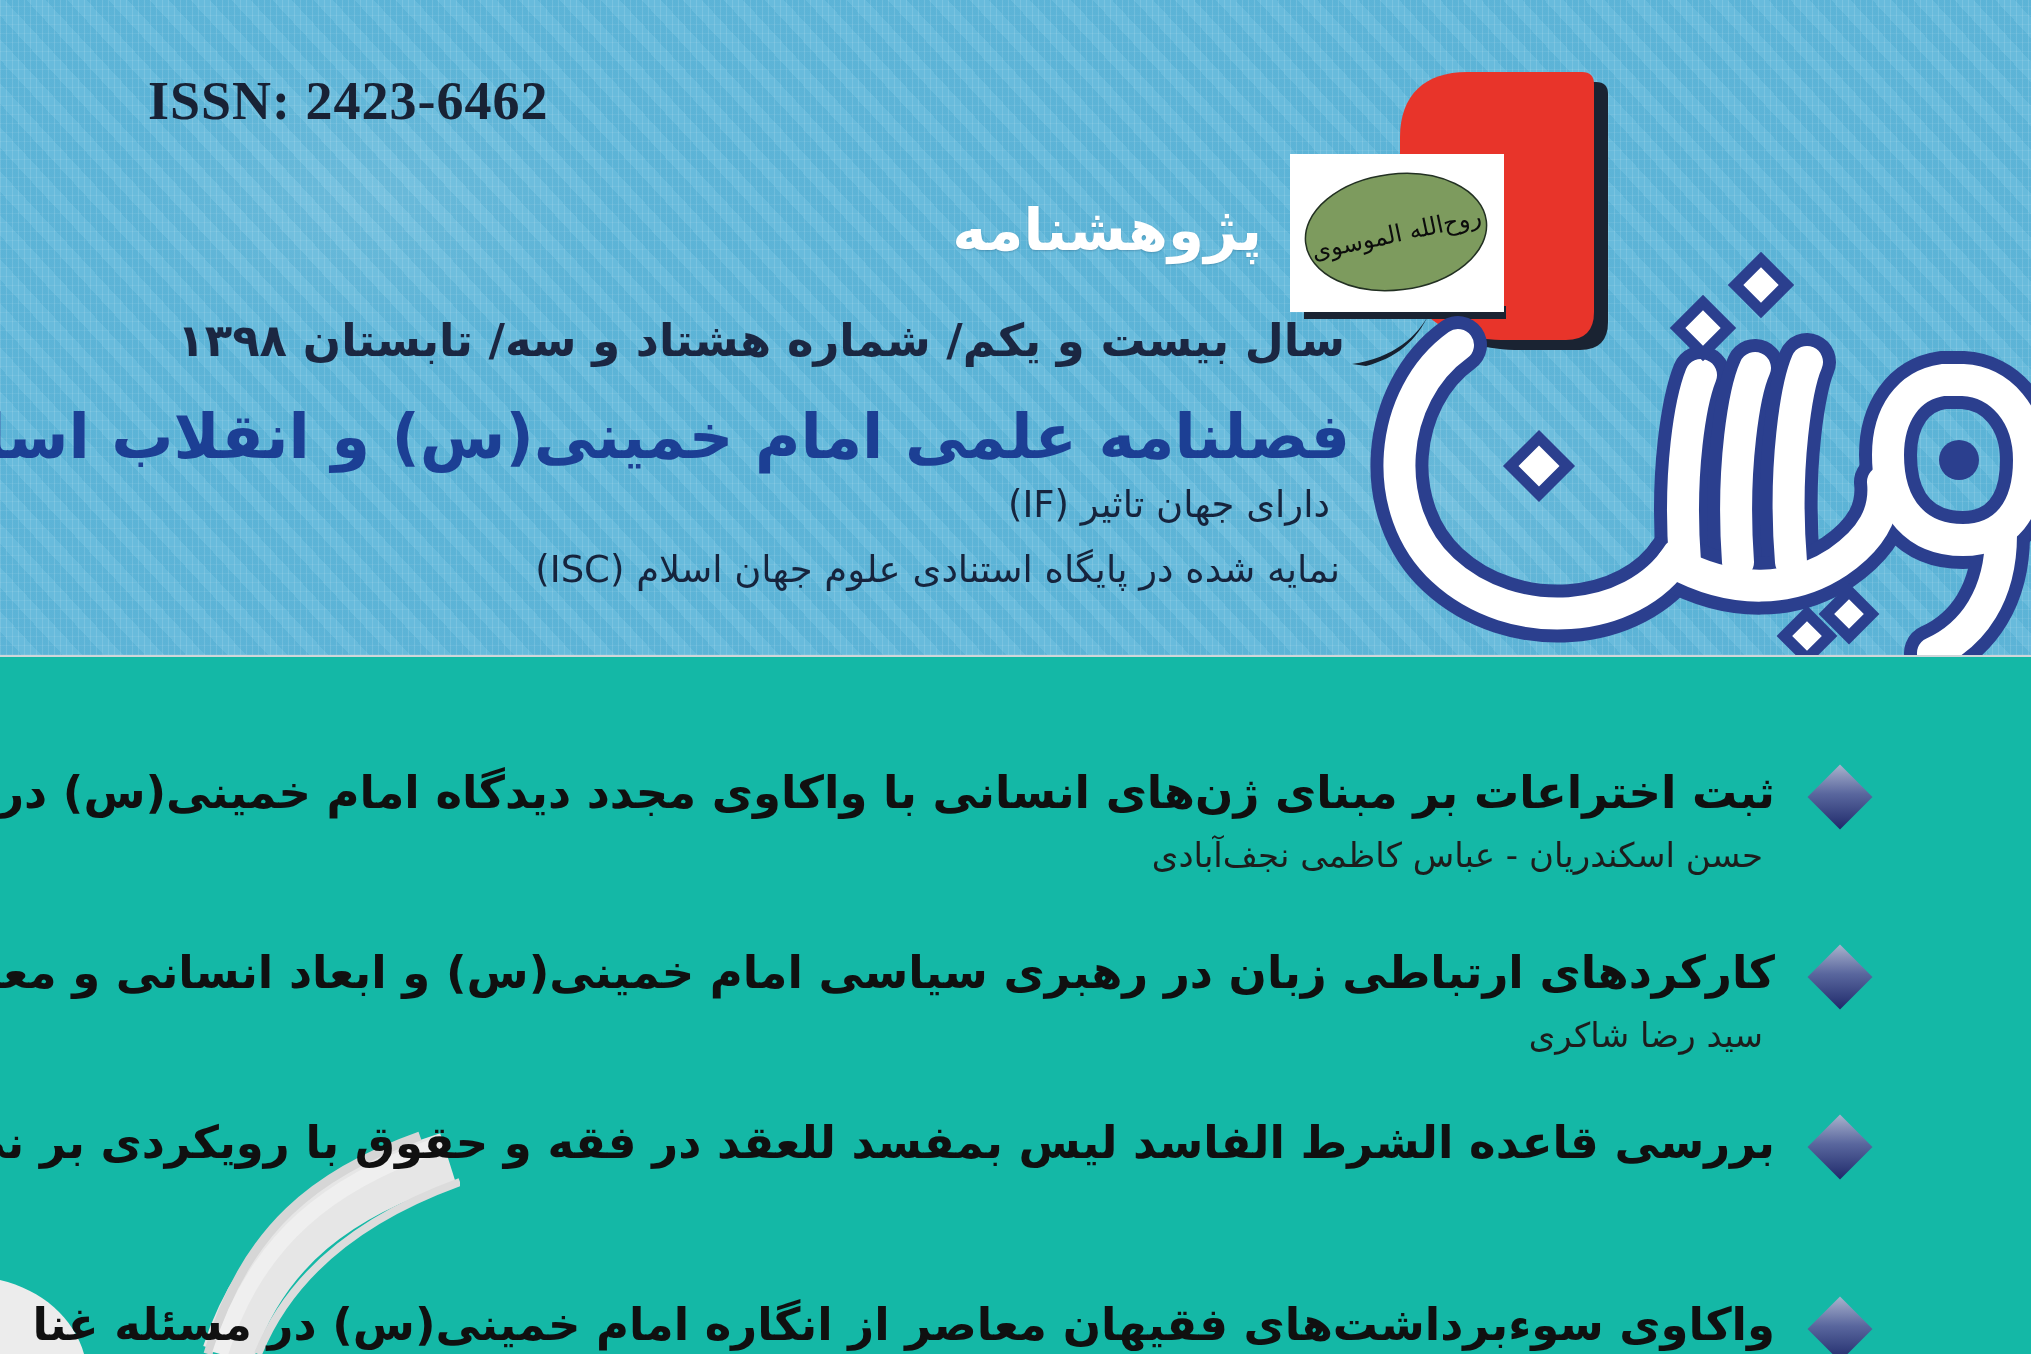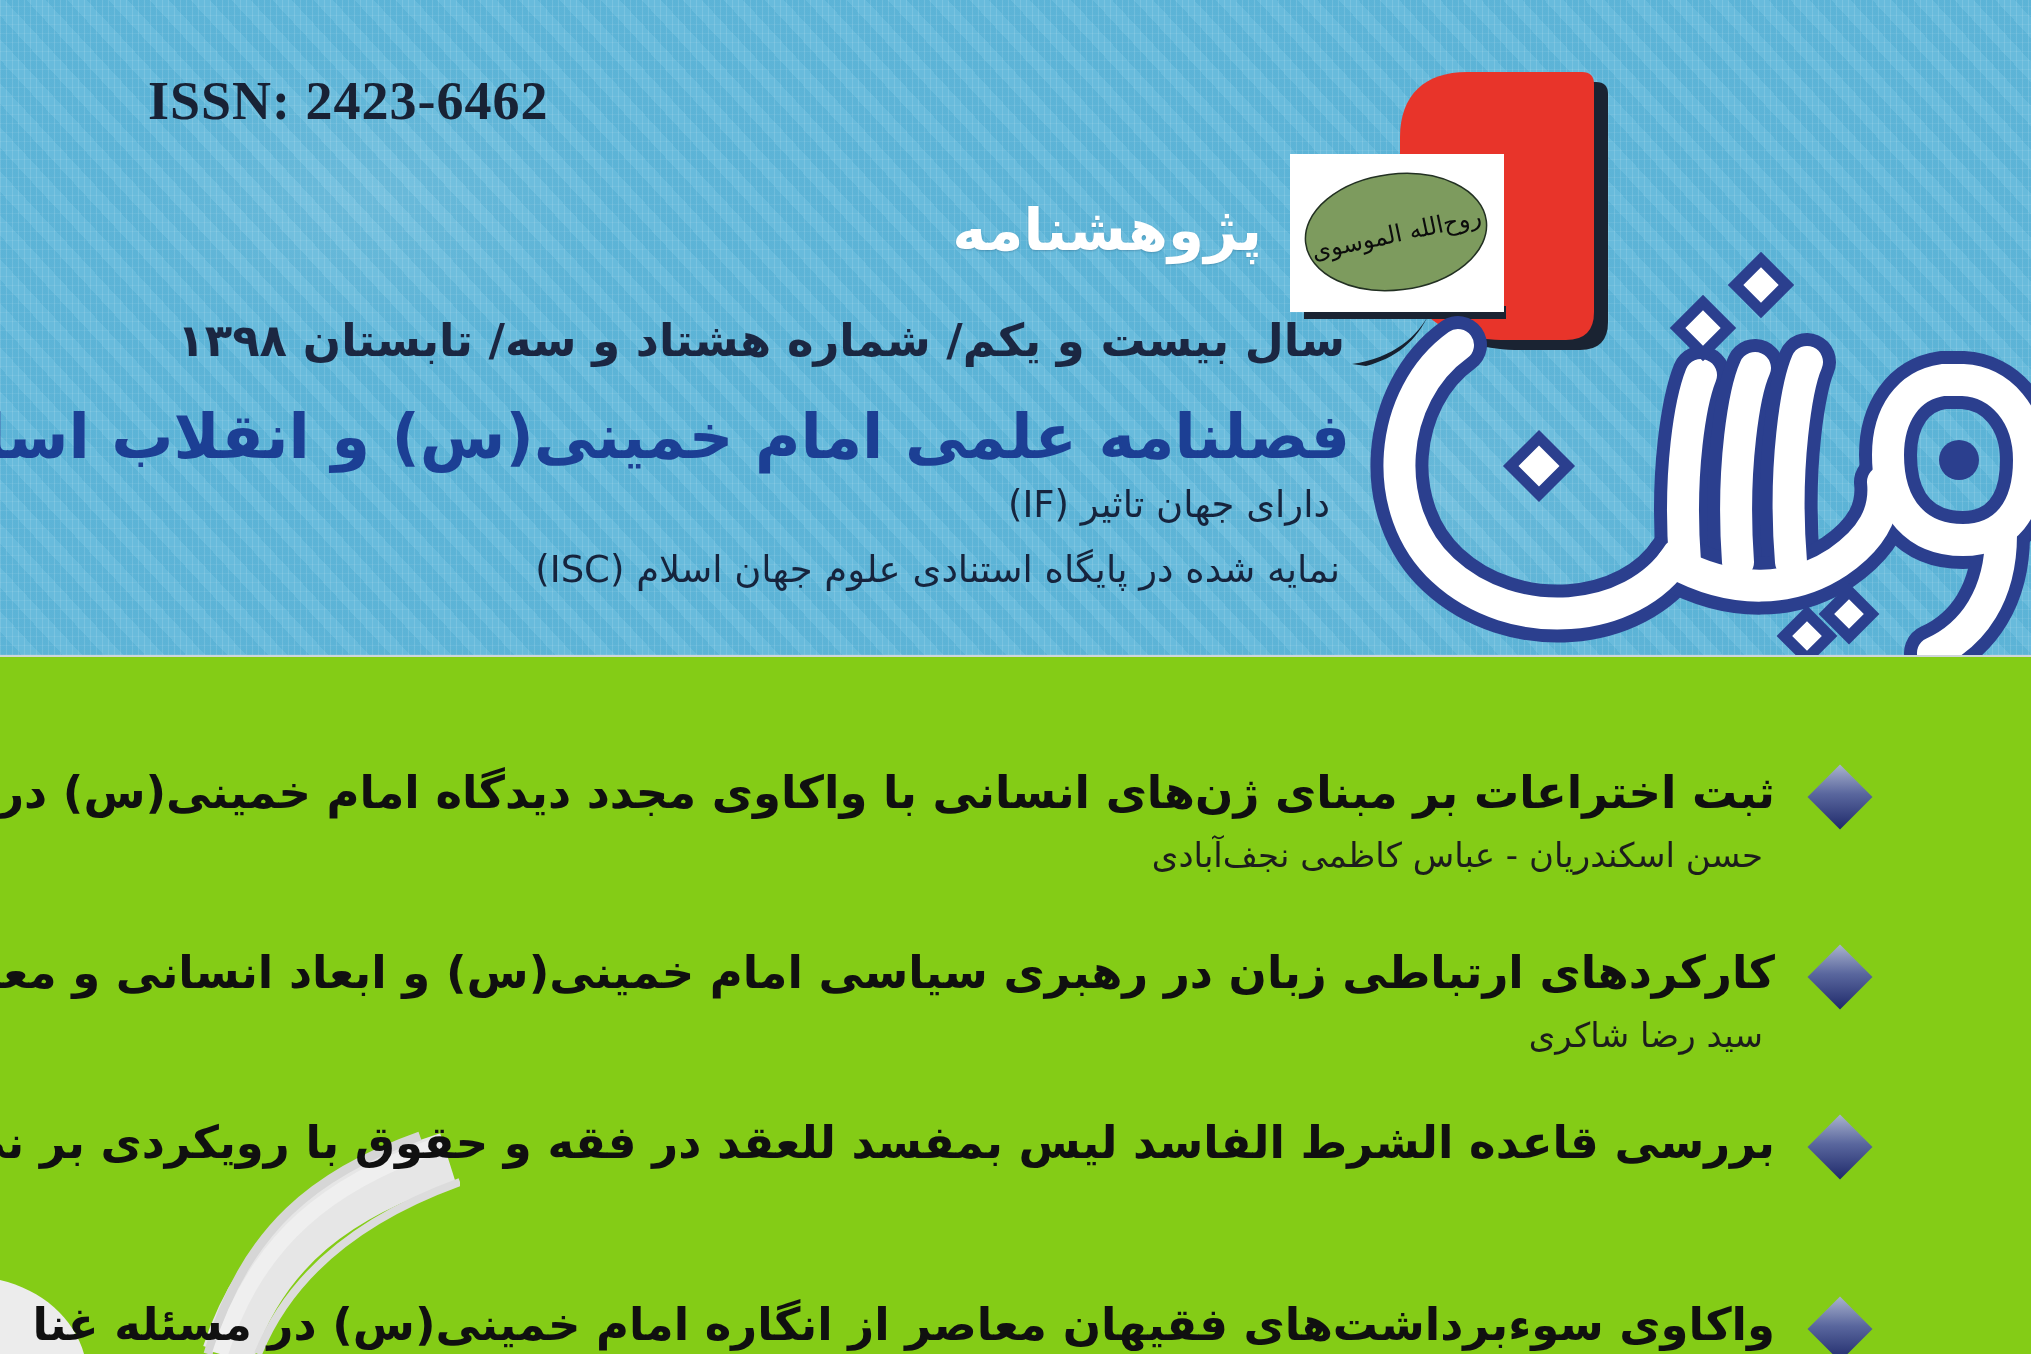--- a/index.html
+++ b/index.html
@@ -1,16 +1,16 @@
 <!DOCTYPE html>
 <html lang="fa"><head>
 <meta charset="utf-8">
 <style>
   html,body{margin:0;padding:0;background:#fff;}
-  #page{position:relative;width:2031px;height:1354px;overflow:hidden;background:#84cc16;
+  #page{position:relative;width:2031px;height:1354px;overflow:hidden;background:#14b8a6;
         font-family:"DejaVu Sans",sans-serif;}
 
   
   #banner{position:absolute;left:0;top:0;width:2031px;height:655px;
     background-color:#5fb7da;
     background-image:
       repeating-linear-gradient(90deg, rgba(255,255,255,.12) 0 1px, rgba(255,255,255,0) 1px 6px),
       repeating-linear-gradient(0deg, rgba(255,255,255,.07) 0 1px, rgba(0,0,0,0) 1px 9px),
       repeating-linear-gradient(47deg, rgba(70,150,185,.10) 0 16px, rgba(255,255,255,.06) 16px 30px),
       radial-gradient(360px 220px at 18% 30%, rgba(255,255,255,.10), rgba(255,255,255,0) 70%),

